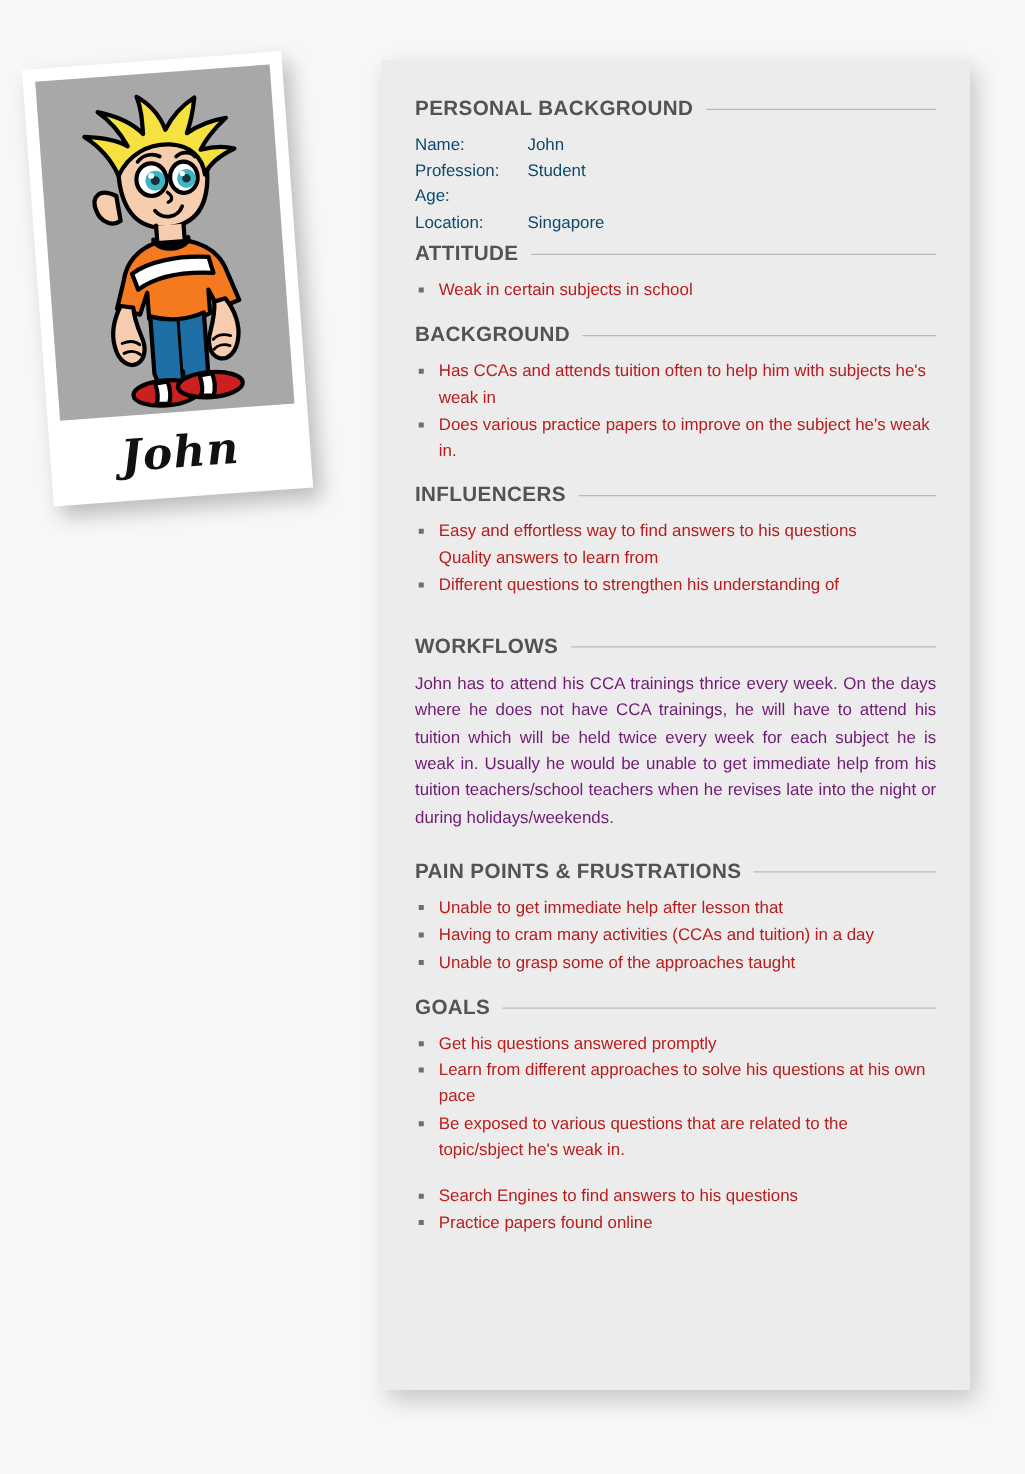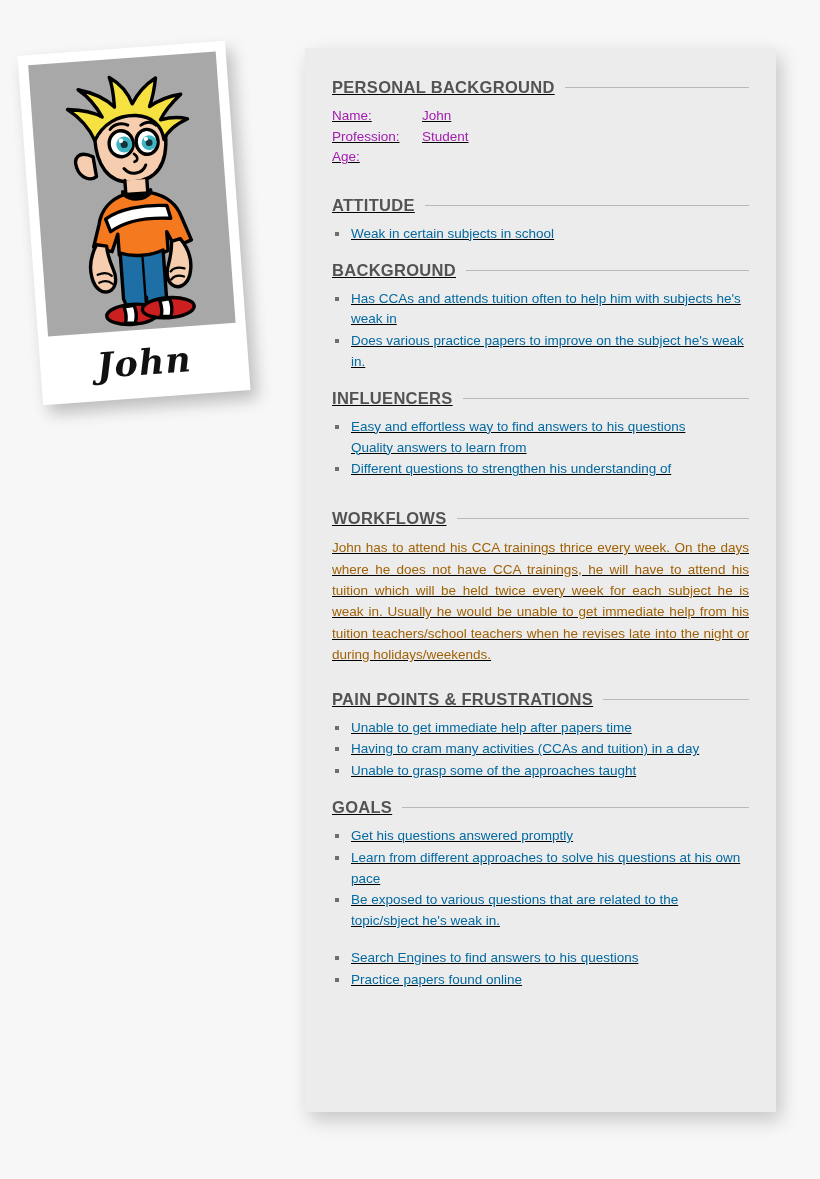--- a/index.html
+++ b/index.html
@@ -66,21 +66,21 @@
     left: 305px;
     top: 48px;
     width: 471px;
     height: 1064px;
     background: #ececec;
     box-shadow: 5px 8px 18px rgba(0,0,0,0.20);
     box-sizing: border-box;
     padding: 30px 27px 20px 27px;
   }
 
-  .section { margin-bottom: 0; text-decoration: underline; }
+  .section { margin-bottom: 0; }
 
   .sec-head {
     display: flex;
     align-items: center;
     gap: 10px;
     margin: 0 0 9px 0;
   }
   .sec-head h2 {
     margin: 0;
     font-size: 16.5px;
@@ -90,57 +90,57 @@
     white-space: nowrap;
   }
   .sec-rule {
     flex: 1 1 auto;
     height: 1px;
     background: #b9b9b9;
   }
 
   .kv {
     font-size: 13.5px;
-    color: #a21caf;
+    color: #0c4a6e;
     line-height: 20.6px;
-    margin: 0 0 28px 0;
+    margin: 0 0 6px 0;
   }
   .kv-row { display: flex; }
   .kv-k { width: 90px; flex: 0 0 90px; }
   .kv-v { flex: 1 1 auto; }
 
   ul.bullets {
     list-style: none;
     margin: 0 0 16px 0;
     padding: 0;
   }
   ul.bullets li {
     position: relative;
     padding-left: 19px;
     font-size: 13.5px;
     line-height: 20.8px;
-    color: #0369a1;
+    color: #b91c1c;
     margin-bottom: 1px;
   }
   ul.bullets li .bullet-sq {
     position: absolute;
     left: 3px;
     top: 8px;
     width: 4px;
     height: 4px;
     background: #6e6e6e;
   }
   ul.bullets li .sub-line {
     display: block;
   }
 
   p.para {
     font-size: 13.5px;
     line-height: 21.4px;
-    color: #a16207;
+    color: #701a75;
     text-align: justify;
     margin: 0 0 18px 0;
   }
 
   .gap-sm { height: 6px; }
   .gap-md { height: 13px; }
 </style>
 </head>
 <body>
 
@@ -228,20 +228,24 @@
         <span class="kv-k">Name:</span>
         <span class="kv-v">John</span>
       </div>
       <div class="kv-row">
         <span class="kv-k">Profession:</span>
         <span class="kv-v">Student</span>
       </div>
       <div class="kv-row">
         <span class="kv-k">Age:</span>
       </div>
+      <div class="kv-row">
+        <span class="kv-k">Location:</span>
+        <span class="kv-v">Singapore</span>
+      </div>
     </div>
   </div>
 
   <div class="section">
     <div class="sec-head">
       <h2>ATTITUDE</h2>
       <div class="sec-rule"></div>
     </div>
     <ul class="bullets">
       <li>
@@ -299,21 +303,21 @@
   <div class="gap-sm"></div>
 
   <div class="section">
     <div class="sec-head">
       <h2>PAIN POINTS &amp; FRUSTRATIONS</h2>
       <div class="sec-rule"></div>
     </div>
     <ul class="bullets">
       <li>
         <span class="bullet-sq"></span>
-        <span>Unable to get immediate help after papers time</span>
+        <span>Unable to get immediate help after lesson that</span>
       </li>
       <li>
         <span class="bullet-sq"></span>
         <span>Having to cram many activities (CCAs and tuition) in a day</span>
       </li>
       <li>
         <span class="bullet-sq"></span>
         <span>Unable to grasp some of the approaches taught</span>
       </li>
     </ul>

